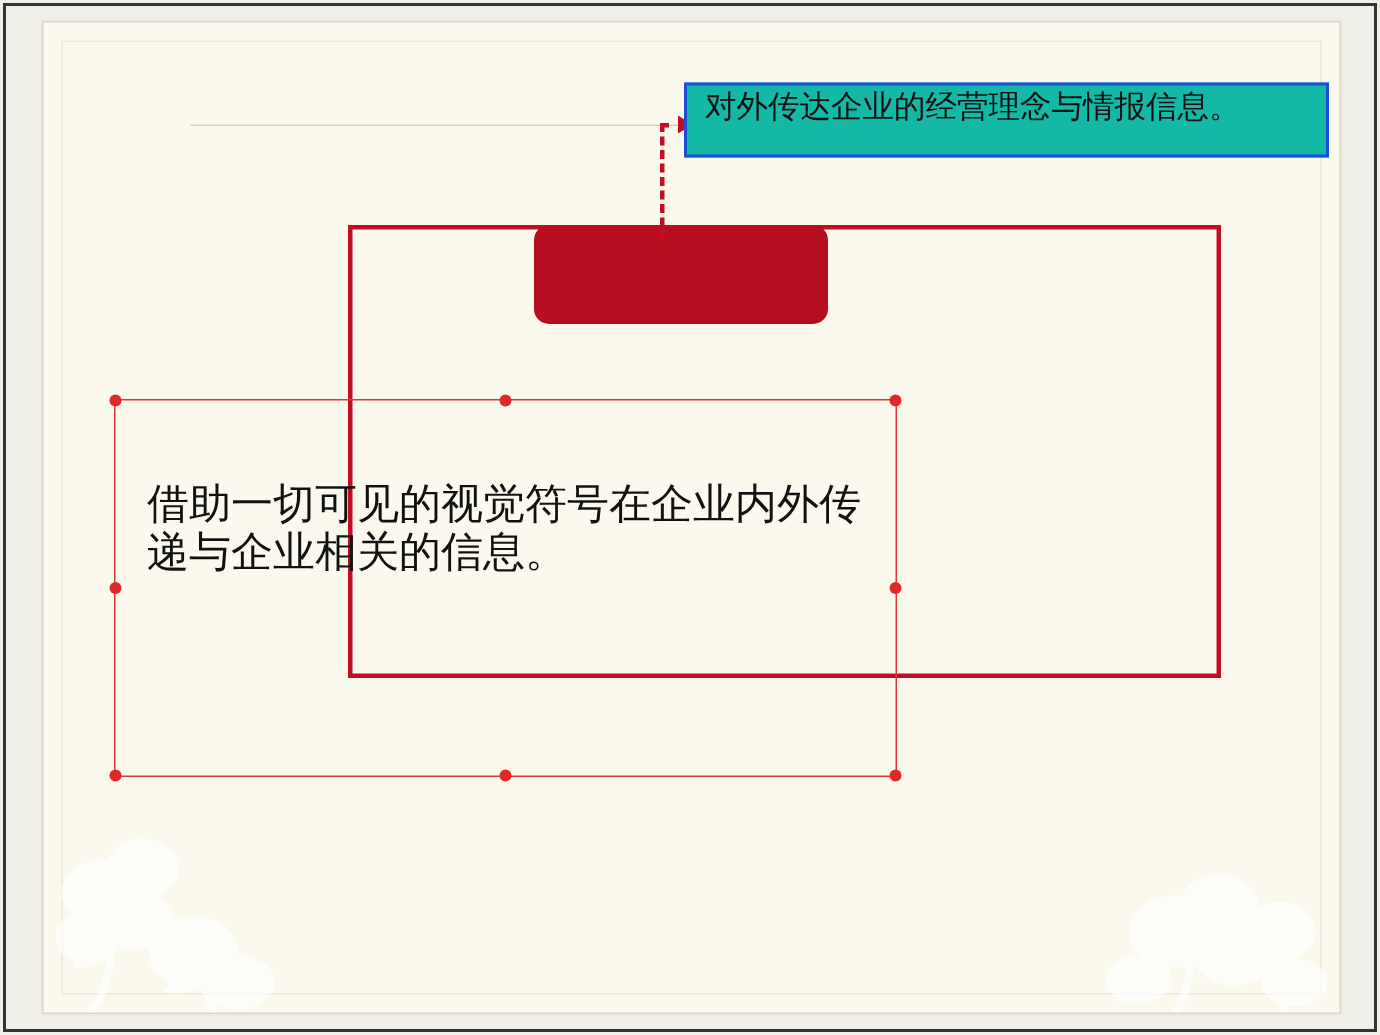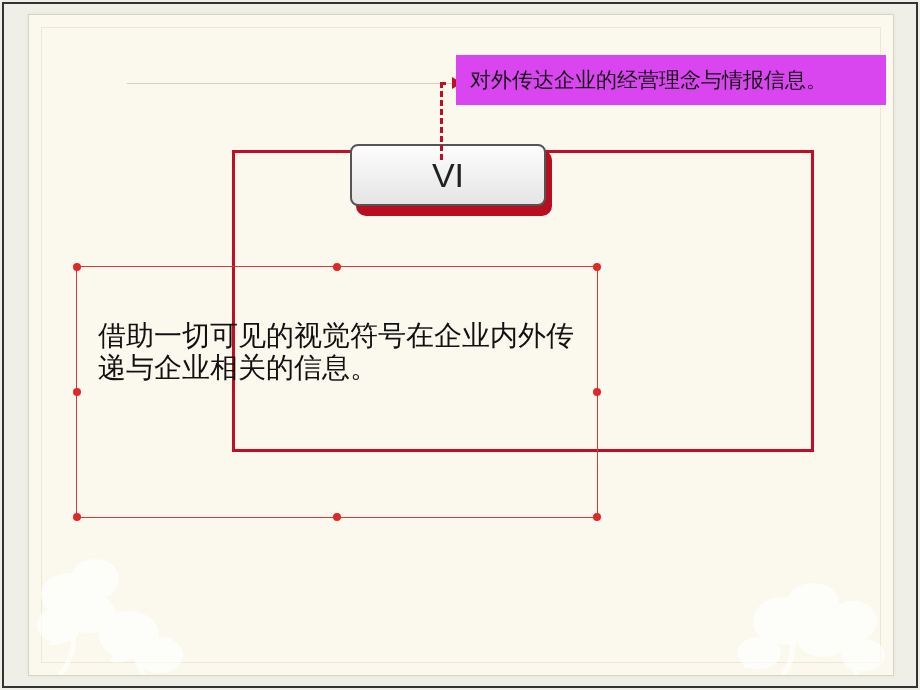--- a/index.html
+++ b/index.html
@@ -108,25 +108,25 @@
     box-sizing: border-box;
   }
 
   
   .callout {
     position: absolute;
     left: 456px;
     top: 55px;
     width: 430px;
     height: 50px;
-    border: 2px solid #d946ef;
-    background: #d946ef;
+    border: 2px solid #1d4ed8;
+    background: #14b8a6;
     box-sizing: border-box;
     display: flex;
-    align-items: center;
+    align-items: flex-start;
     padding: 0 12px;
     font-size: 21px;
     color: #111;
     z-index: 5;
   }
   
   .leader {
     position: absolute;
     left: 440px;
     top: 82px;
@@ -252,21 +252,20 @@
         </g>
       </svg>
     </div>
   </div>
 
   <div class="main-box"></div>
 
 
   <div class="vi-badge">
     <div class="red-back"></div>
-    <div class="front">VI</div>
   </div>
 
   <div class="leader">
     <div class="v"></div>
     <div class="h"></div>
     <div class="arrow"></div>
   </div>
 
   <div class="callout">
     <span>对外传达企业的经营理念与情报信息。</span>

